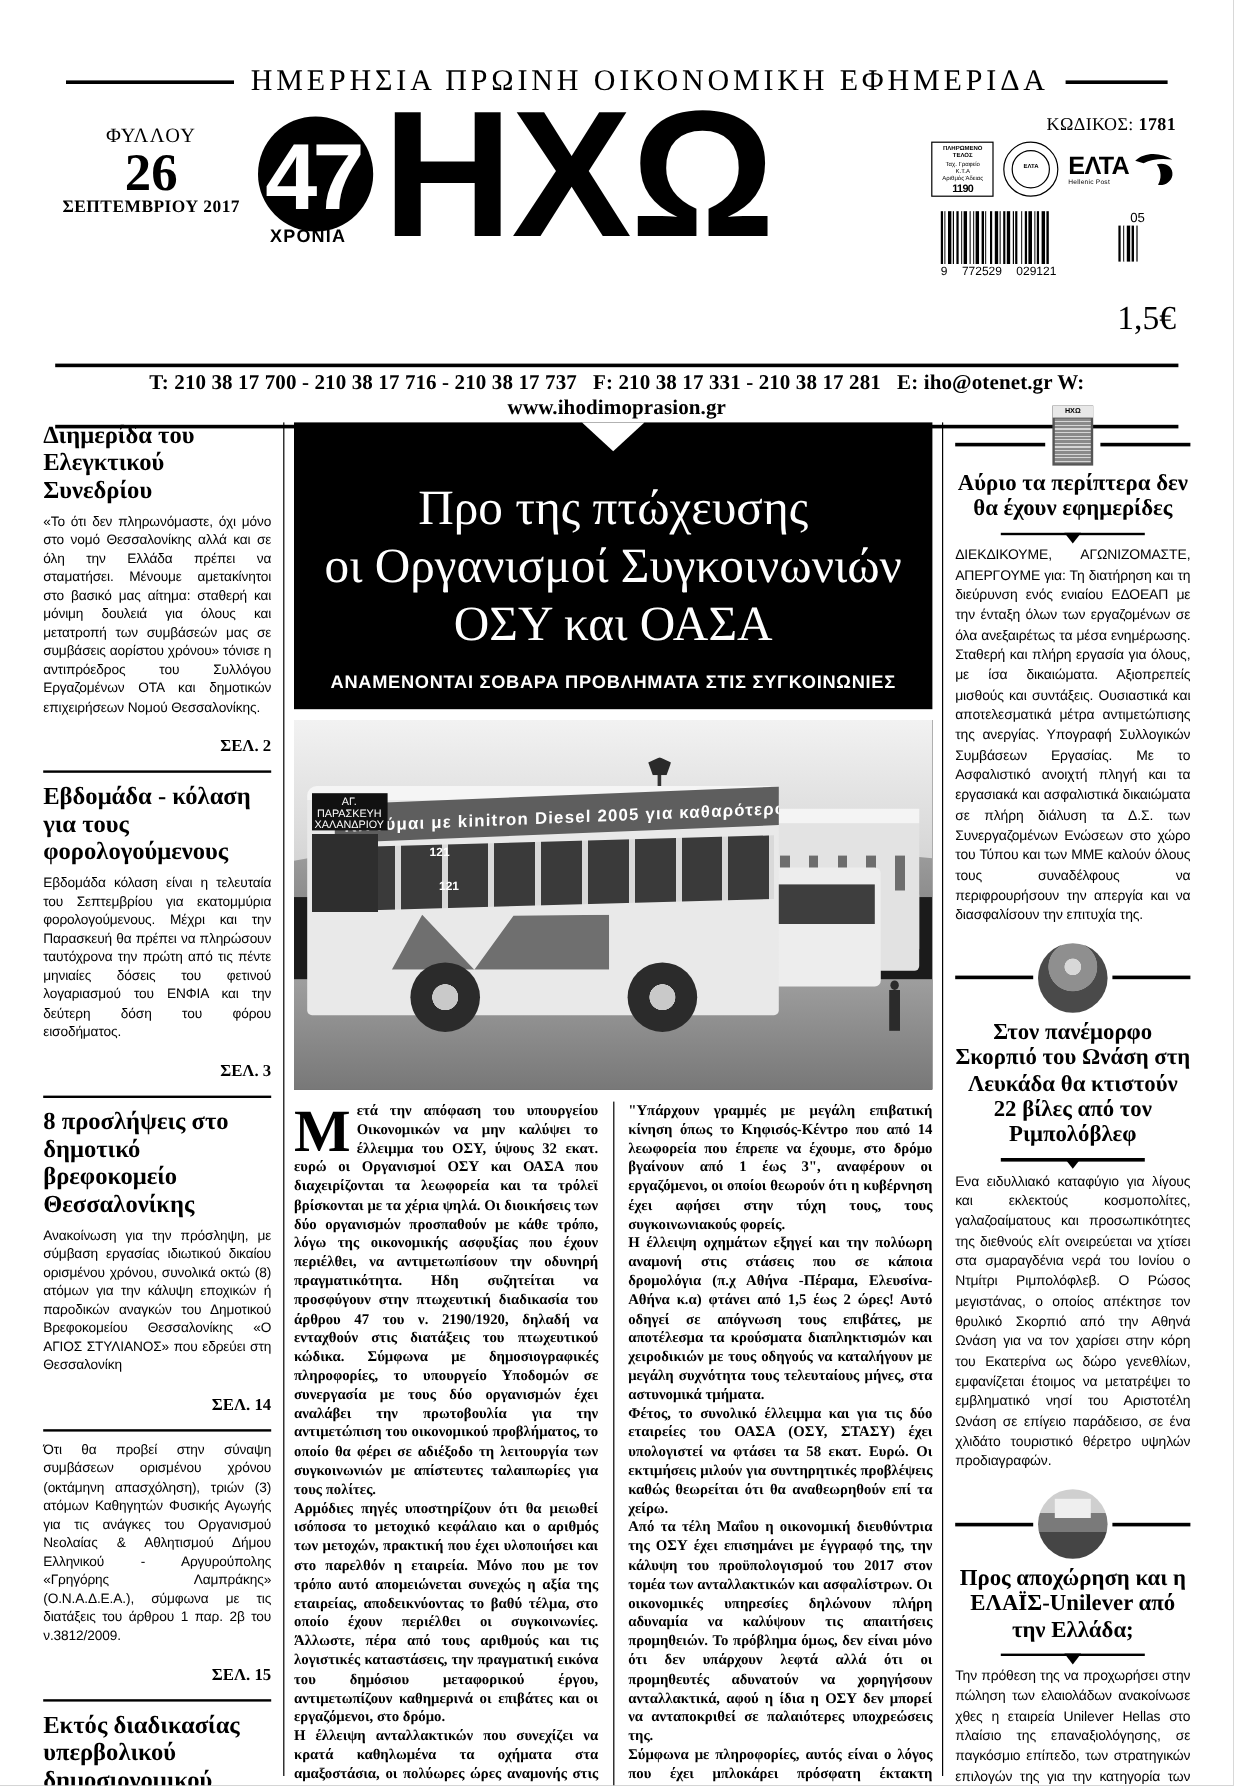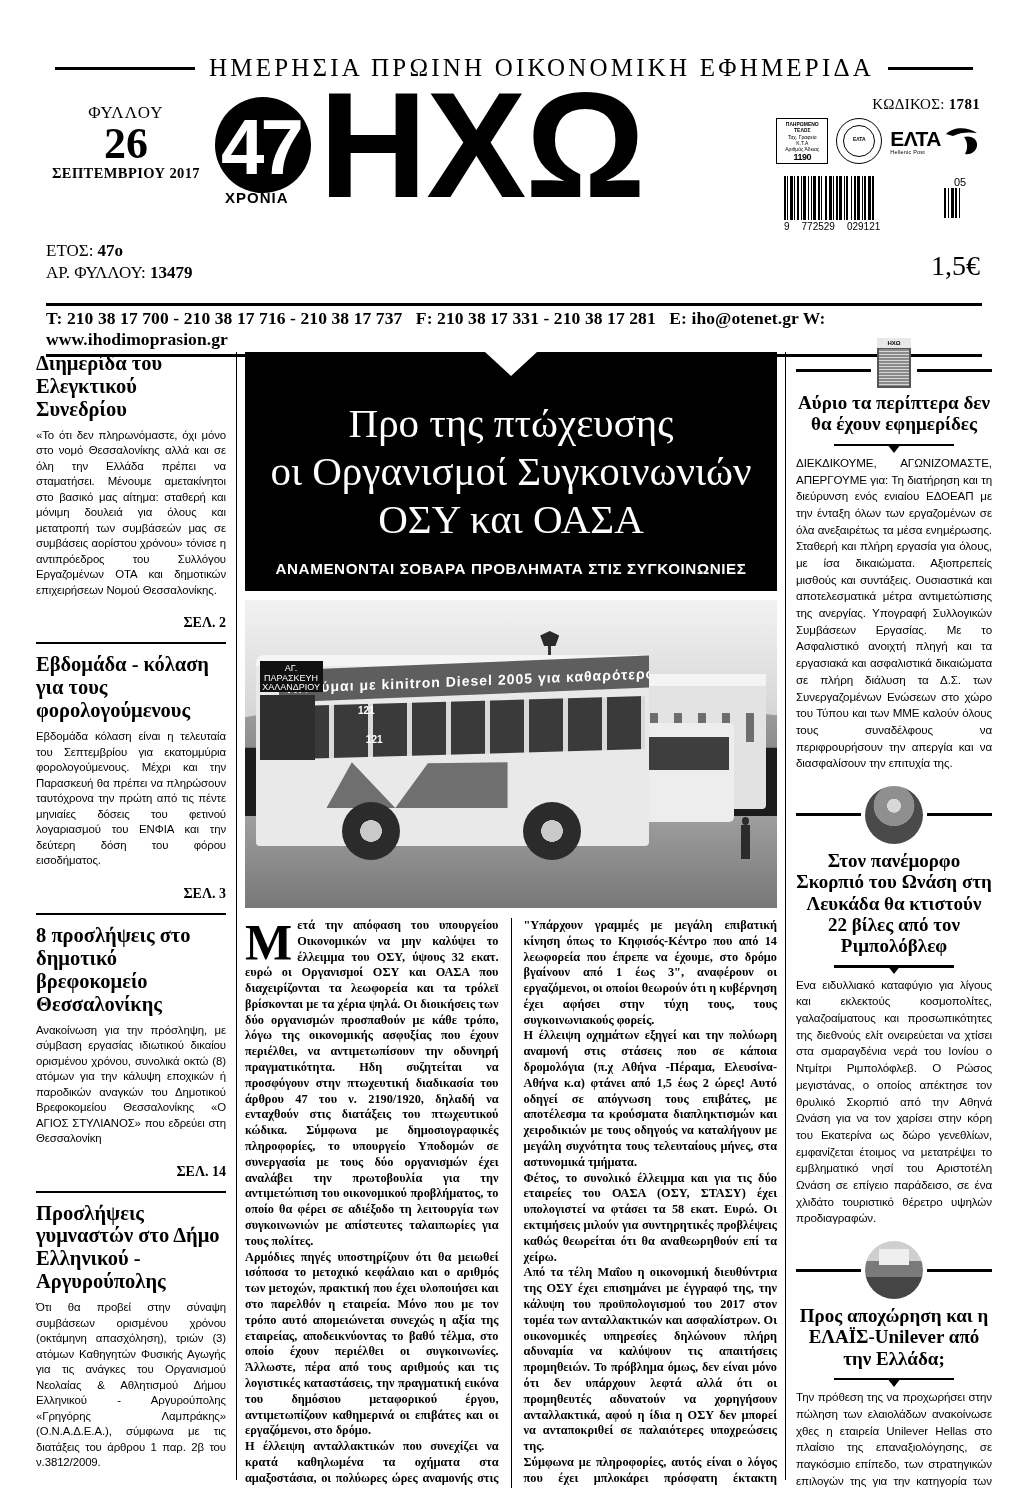--- a/index.html
+++ b/index.html
@@ -233,37 +233,38 @@
   .bc-bars i { display:block; background:#000; height:100%; }
   .bc-digits {
     font-family: "Liberation Sans", sans-serif;
     font-size: 10px;
     display: flex;
     gap: 12px;
     margin-top: 1px;
   }
   .addon {
     position: absolute;
-    right: 4px;
+    right: 16px;
     top: 0;
     width: 32px;
   }
   .addon .n {
     font-family: "Liberation Sans", sans-serif;
     font-size: 11px;
     text-align: center;
   }
 
   .contactbar {
     position: absolute;
     left: 46px;
     right: 46px;
     top: 303px;
     border-top: 3px solid #000;
     border-bottom: 3px solid #000;
+    text-align: center;
     font-size: 17.5px;
     font-weight: bold;
     padding: 2px 0 4px 0;
     letter-spacing: 0.1px;
   }
   .contactbar span.lbl { font-family: "Liberation Serif", serif; }
 
   
   .content {
     position: absolute;
@@ -574,30 +575,20 @@
       <span class="kicker-text">ΗΜΕΡΗΣΙΑ ΠΡΩΙΝΗ ΟΙΚΟΝΟΜΙΚΗ ΕΦΗΜΕΡΙΔΑ</span>
       <span class="kicker-rule right"></span>
     </div>
 
     <div class="dateblock">
       <div class="dow">ΦΥΛΛΟΥ</div>
       <div class="dnum">26</div>
       <div class="dmon">ΣΕΠΤΕΜΒΡΙΟΥ 2017</div>
     </div>
 
-    <div class="issueblock">
-      <div>
-        <span>ΕΤΟΣ:</span>
-        <b>47ο</b>
-      </div>
-      <div>
-        <span>ΑΡ. ΦΥΛΛΟΥ:</span>
-        <b>13479</b>
-      </div>
-    </div>
 
     <div class="logo-wrap">
       <div class="badge47">
         <span class="circ"></span>
         <span class="num">47</span>
         <span class="chronia">ΧΡΟΝΙΑ</span>
       </div>
       <div class="logo-main">ΗΧΩ</div>
     </div>
 
@@ -737,21 +728,20 @@
         <span class="cont">ΣΕΛ. 3</span>
       </div>
 
       <div class="side-art">
         <h2>8 προσλήψεις στο δημοτικό βρεφοκομείο Θεσσαλονίκης</h2>
         <p>Ανακοίνωση για την πρόσληψη, με σύμβαση εργασίας ιδιωτικού δικαίου ορισμένου χρόνου, συνολικά οκτώ (8) ατόμων για την κάλυψη εποχικών ή παροδικών αναγκών του Δημοτικού Βρεφοκομείου Θεσσαλονίκης «Ο ΑΓΙΟΣ ΣΤΥΛΙΑΝΟΣ» που εδρεύει στη Θεσσαλονίκη</p>
         <span class="cont">ΣΕΛ. 14</span>
       </div>
 
       <div class="side-art">
-        <h2>Προσλήψεις γυμναστών στο Δήμο Ελληνικού - Αργυρούπολης</h2>
         <p>Ότι θα προβεί στην σύναψη συμβάσεων ορισμένου χρόνου (οκτάμηνη απασχόληση), τριών (3) ατόμων Καθηγητών Φυσικής Αγωγής για τις ανάγκες του Οργανισμού Νεολαίας &amp; Αθλητισμού Δήμου Ελληνικού - Αργυρούπολης «Γρηγόρης Λαμπράκης» (Ο.Ν.Α.Δ.Ε.Α.), σύμφωνα με τις διατάξεις του άρθρου 1 παρ. 2β του ν.3812/2009.</p>
         <span class="cont">ΣΕΛ. 15</span>
       </div>
 
       <div class="side-art">
         <h2>Εκτός διαδικασίας υπερβολικού δημοσιονομικού ελλείμματος η Ελλάδα</h2>
 
       </div>
     </div>
 

